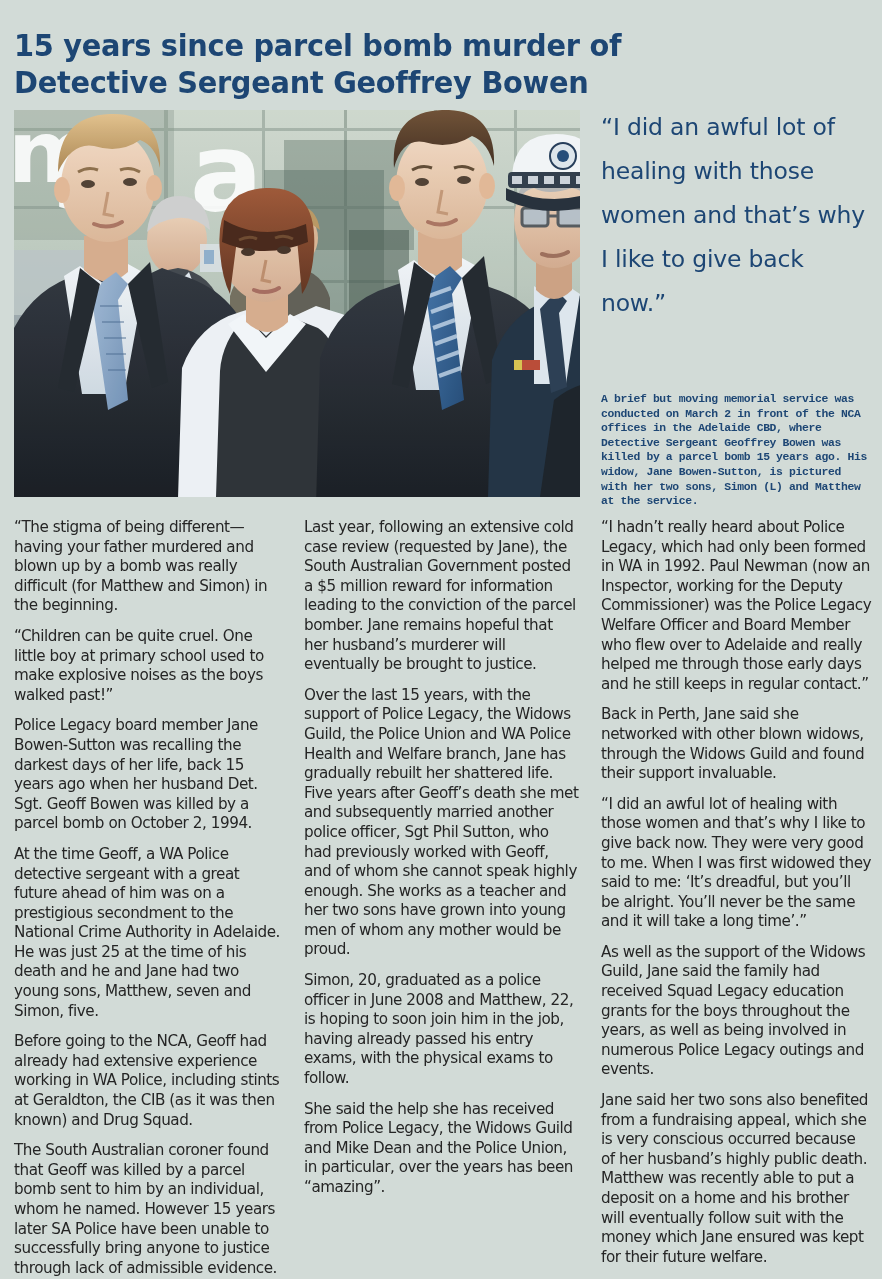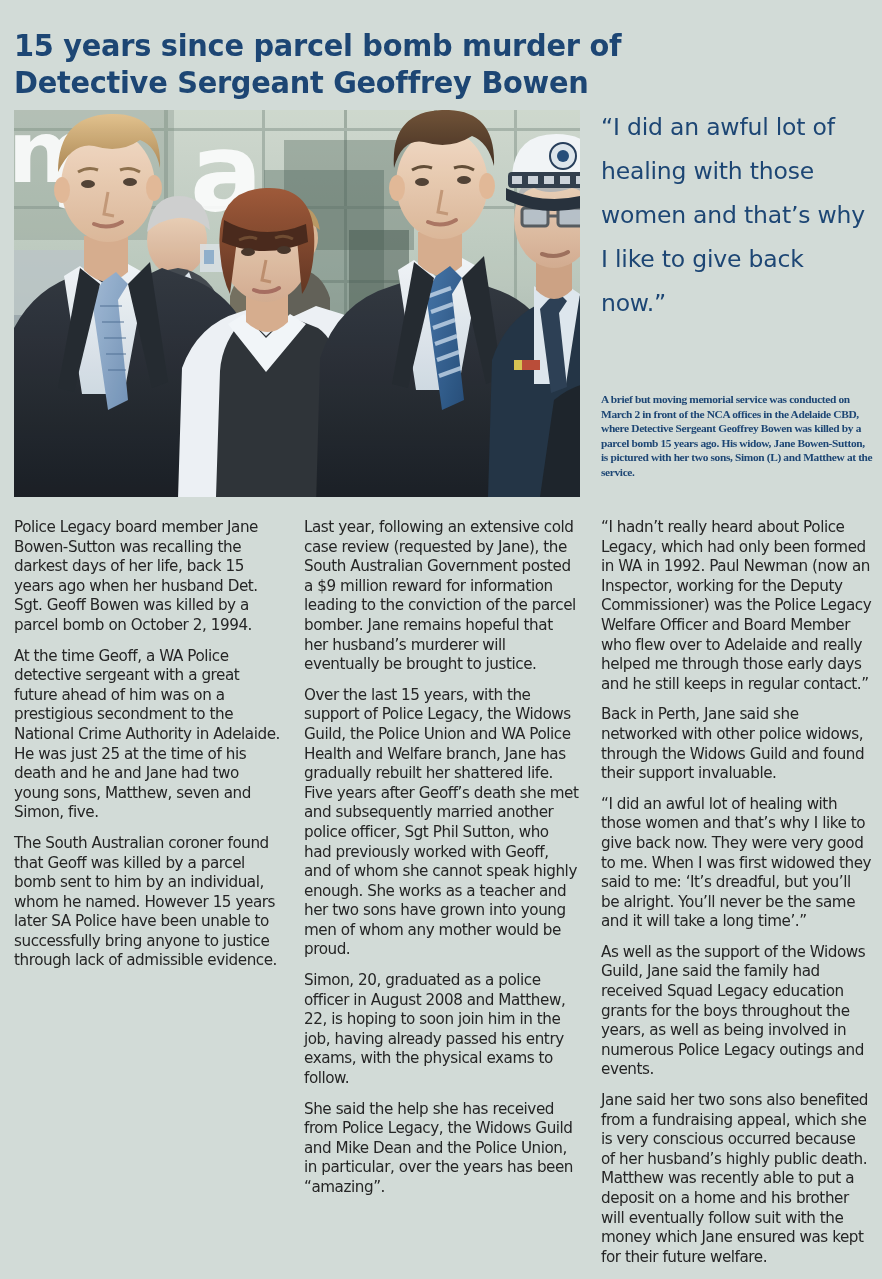--- a/index.html
+++ b/index.html
@@ -40,21 +40,21 @@
     font-size:23.5px;
     line-height:44px;
     font-weight:400;
     letter-spacing:-0.2px;
   }
 
   
   .caption{
     position:absolute;left:601px;top:392px;width:272px;
     color:#1d4674;
-    font-family:Liberation Serif, serif;
+    font-family:Liberation Mono, monospace;
     font-size:11.4px;
     line-height:14.6px;
     font-weight:bold;
     letter-spacing:-0.35px;
   }
 
   
   .col{
     position:absolute;top:518px;
     color:#252525;
@@ -305,34 +305,37 @@
 
       <rect x="0" y="0" width="566" height="387" fill="#cfe0d6" opacity="0.06"></rect>
     </svg>
   </div>
 
   <div class="pullquote">“I did an awful lot of healing with those women and that’s why I like to give back now.”</div>
 
   <div class="caption">A brief but moving memorial service was conducted on March 2 in front of the NCA offices in the Adelaide CBD, where Detective Sergeant Geoffrey Bowen was killed by a parcel bomb 15 years ago. His widow, Jane Bowen-Sutton, is pictured with her two sons, Simon (L) and Matthew at the service.</div>
 
   <div class="col col1">
+    <p>“The stigma of being different—having your father murdered and blown up by a bomb was really difficult (for Matthew and Simon) in the beginning.</p>
+    <p>“Children can be quite cruel. One little boy at primary school used to make explosive noises as the boys walked past!”</p>
     <p>Police Legacy board member Jane Bowen-Sutton was recalling the darkest days of her life, back 15 years ago when her husband Det. Sgt. Geoff Bowen was killed by a parcel bomb on October 2, 1994.</p>
     <p>At the time Geoff, a WA Police detective sergeant with a great future ahead of him was on a prestigious secondment to the National Crime Authority in Adelaide. He was just 25 at the time of his death and he and Jane had two young sons, Matthew, seven and Simon, five.</p>
+    <p>Before going to the NCA, Geoff had already had extensive experience working in WA Police, including stints at Geraldton, the CIB (as it was then known) and Drug Squad.</p>
     <p>The South Australian coroner found that Geoff was killed by a parcel bomb sent to him by an individual, whom he named. However 15 years later SA Police have been unable to successfully bring anyone to justice through lack of admissible evidence.</p>
   </div>
 
   <div class="col col2">
-    <p>Last year, following an extensive cold case review (requested by Jane), the South Australian Government posted a $9 million reward for information leading to the conviction of the parcel bomber. Jane remains hopeful that her husband’s murderer will eventually be brought to justice.</p>
+    <p>Last year, following an extensive cold case review (requested by Jane), the South Australian Government posted a $5 million reward for information leading to the conviction of the parcel bomber. Jane remains hopeful that her husband’s murderer will eventually be brought to justice.</p>
     <p>Over the last 15 years, with the support of Police Legacy, the Widows Guild, the Police Union and WA Police Health and Welfare branch, Jane has gradually rebuilt her shattered life. Five years after Geoff’s death she met and subsequently married another police officer, Sgt Phil Sutton, who had previously worked with Geoff, and of whom she cannot speak highly enough. She works as a teacher and her two sons have grown into young men of whom any mother would be proud.</p>
-    <p>Simon, 20, graduated as a police officer in August 2008 and Matthew, 22, is hoping to soon join him in the job, having already passed his entry exams, with the physical exams to follow.</p>
+    <p>Simon, 20, graduated as a police officer in June 2008 and Matthew, 22, is hoping to soon join him in the job, having already passed his entry exams, with the physical exams to follow.</p>
     <p>She said the help she has received from Police Legacy, the Widows Guild and Mike Dean and the Police Union, in particular, over the years has been “amazing”.</p>
   </div>
 
   <div class="col col3">
     <p>“I hadn’t really heard about Police Legacy, which had only been formed in WA in 1992. Paul Newman (now an Inspector, working for the Deputy Commissioner) was the Police Legacy Welfare Officer and Board Member who flew over to Adelaide and really helped me through those early days and he still keeps in regular contact.”</p>
-    <p>Back in Perth, Jane said she networked with other police widows, through the Widows Guild and found their support invaluable.</p>
+    <p>Back in Perth, Jane said she networked with other blown widows, through the Widows Guild and found their support invaluable.</p>
     <p>“I did an awful lot of healing with those women and that’s why I like to give back now. They were very good to me. When I was first widowed they said to me: ‘It’s dreadful, but you’ll be alright. You’ll never be the same and it will take a long time’.”</p>
     <p>As well as the support of the Widows Guild, Jane said the family had received Squad Legacy education grants for the boys throughout the years, as well as being involved in numerous Police Legacy outings and events.</p>
     <p>Jane said her two sons also benefited from a fundraising appeal, which she is very conscious occurred because of her husband’s highly public death. Matthew was recently able to put a deposit on a home and his brother will eventually follow suit with the money which Jane ensured was kept for their future welfare.</p>
     <p class="continued">Continued on page 11.</p>
   </div>
 
 </div>
 
 </body></html>

